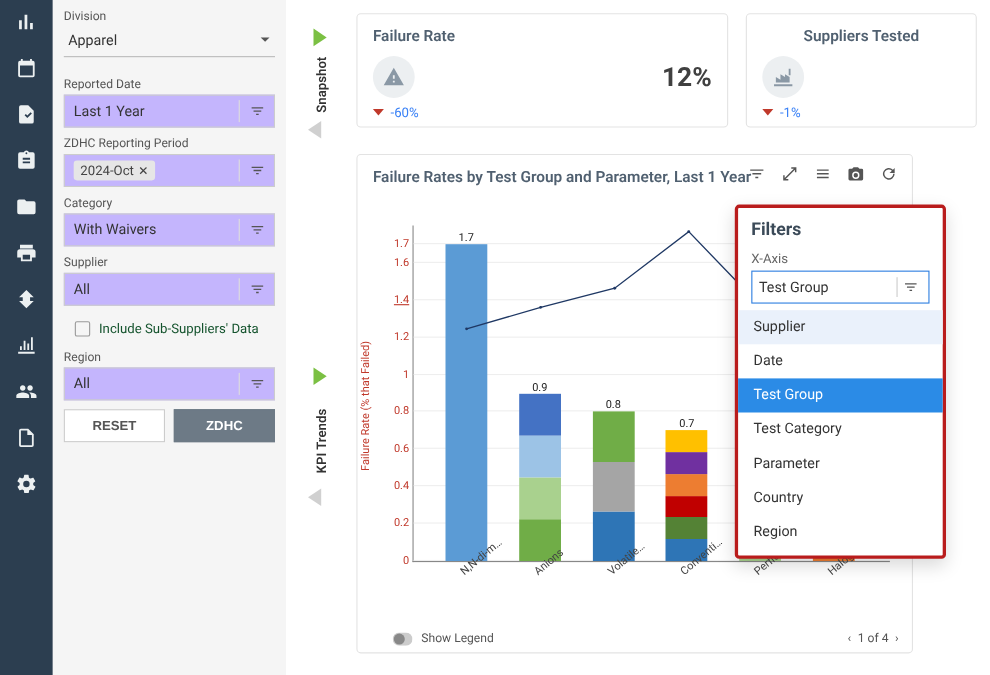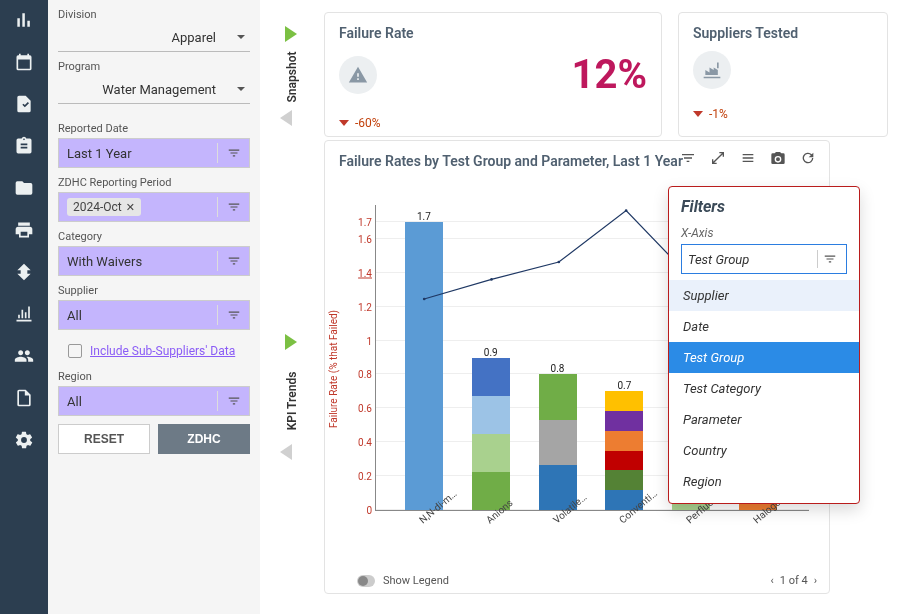--- a/index.html
+++ b/index.html
@@ -12,50 +12,50 @@
 
 
 .filters { position: absolute; left: 48px; top: 0; width: 212px; height: 614px; background: #f5f5f5; padding: 8px 10px; }
 .field { margin-bottom: 8px; }
 .field-label { font-size: 11px; color: #555; margin-bottom: 3px; }
 .select-row { display: flex; align-items: center; background: #c4b5fd; border: 1px solid #ccc; height: 30px; padding: 0 8px; position: relative; }
 .filters .select-row { padding-right: 34px; }
 .filters .select-row::after { content: ""; position: absolute; right: 31px; top: 4px; bottom: 4px; width: 1px; background: #ddd; }
 .select-row .sel-text { flex: 1; font-size: 13px; color: #333; }
 .select-row .caret { position: absolute; right: 36px; }
-.underline-select { border: none; border-bottom: 1px solid #bbb; background: transparent; height: 28px; padding: 0 4px; text-align: right; }
+.underline-select { border: none; border-bottom: 1px solid #bbb; background: transparent; height: 28px; padding: 0 4px; }
 .underline-select::after { display: none; }
 .underline-select .caret { right: 4px; }
 .caret-svg { width: 10px; height: 10px; fill: #555; }
 .funnel-btn { position: absolute; right: 5px; top: 50%; transform: translateY(-50%); width: 20px; height: 20px; display: flex; align-items: center; justify-content: center; cursor: pointer; }
 .funnel-svg { width: 14px; height: 14px; fill: #555; }
 .chip { display: inline-flex; align-items: center; background: #e6e6e6; border-radius: 3px; padding: 2px 6px; font-size: 12px; color: #444; }
 .chip .x { margin-left: 4px; font-size: 11px; }
-.checkbox-row { display: flex; align-items: center; gap: 8px; color: #8b5cf6; font-size: 12px; padding: 6px 4px 12px 10px; text-decoration: underline; }
+.checkbox-row { display: flex; align-items: center; gap: 8px; color: #14532d; font-size: 12px; padding: 6px 4px 12px 10px; }
 .checkbox-box { width: 14px; height: 14px; border: 1.5px solid #999; border-radius: 2px; }
 .btn-row { display: flex; gap: 8px; }
 .btn { flex: 1; height: 30px; border: 1px solid #ccc; background: #fff; color: #555; font-size: 12px; font-weight: 600; cursor: pointer; }
 .btn.primary { background: #6d7a86; color: #fff; border-color: #6d7a86; }
 
 
 .vstrip { position: absolute; left: 272px; top: 0; width: 40px; height: 614px; }
 .vstrip .vtab { position: absolute; left: 50%; transform-origin: center; font-size: 12px; font-weight: 600; color: #333; white-space: nowrap; }
 .arrow-tri { width: 0; height: 0; border-top: 8px solid transparent; border-bottom: 8px solid transparent; }
 
 
 .main { position: absolute; left: 312px; top: 0; right: 0; height: 602px; }
 
 
 .kpi-row { display: flex; gap: 16px; padding: 12px 12px 0 12px; }
 .kpi-card { flex: 1; border: 1px solid #e3e3e3; border-radius: 4px; padding: 12px 14px 6px 14px; min-width: 0; }
 .kpi-title { font-size: 14px; font-weight: 600; color: #506070; margin-bottom: 10px; }
 .kpi-body { display: flex; align-items: center; justify-content: space-between; }
 .kpi-icon-circle { width: 38px; height: 38px; border-radius: 50%; background: #eceff1; display: flex; align-items: center; justify-content: center; }
-.kpi-value { font-size: 40px; font-weight: 700; color: #be185d; }
-.kpi-delta { display: flex; align-items: center; gap: 6px; font-size: 12px; color: #c2410c; margin-top: 18px; }
+.kpi-value { font-size: 24px; font-weight: 700; color: #404040; }
+.kpi-delta { display: flex; align-items: center; gap: 6px; font-size: 12px; color: #3b82f6; margin-top: 6px; }
 .kpi-delta::before { content: ""; width: 0; height: 0; border-left: 5px solid transparent; border-right: 5px solid transparent; border-top: 6px solid #c0392b; }
 
 
 .chart-card { position: absolute; left: 12px; top: 140px; right: 70px; bottom: 8px; border: 1px solid #e3e3e3; border-radius: 4px; padding: 12px 14px 8px 14px; }
 .chart-toolbar { position: absolute; right: 12px; top: 8px; display: flex; gap: 12px; color: #555; }
 .chart-toolbar .tbtn { width: 18px; height: 18px; cursor: pointer; display: flex; align-items: center; justify-content: center; }
 .chart-title { font-size: 14px; font-weight: 600; color: #506070; margin-bottom: 6px; }
 
 .chart-wrap { position: absolute; left: 10px; right: 12px; top: 64px; bottom: 60px; }
 .yaxis-label { position: absolute; left: -2px; top: 50%; transform: translate(-50%, -50%) rotate(-90deg); font-size: 10px; color: #c0392b; white-space: nowrap; }
@@ -67,21 +67,21 @@
 .bar-seg { position: absolute; left: 0; right: 0; }
 .bar-label { position: absolute; left: 50%; transform: translateX(-50%); font-size: 10px; color: #222; }
 .xticks { position: absolute; left: 40px; right: 8px; bottom: -20px; height: 40px; }
 .xtick { position: absolute; font-size: 10px; color: #444; transform-origin: top left; transform: rotate(-40deg); white-space: nowrap; }
 .line-svg { position: absolute; inset: 0; overflow: visible; }
 
 .legend-row { position: absolute; left: 32px; bottom: 6px; display: flex; align-items: center; gap: 8px; font-size: 11px; color: #555; }
 .pager { position: absolute; right: 12px; bottom: 6px; font-size: 11px; color: #555; display: flex; align-items: center; gap: 6px; }
 
 
-.popover { position: absolute; left: 668px; top: 186px; width: 192px; background: #fff; border: 1px solid #b91c1c; border-radius: 4px; box-shadow: 0 6px 16px rgba(0,0,0,0.15); padding: 10px 12px 6px 12px; z-index: 10; font-style: italic; }
+.popover { position: absolute; left: 668px; top: 186px; width: 192px; background: #fff; border: 3px solid #b91c1c; border-radius: 4px; box-shadow: 0 6px 16px rgba(0,0,0,0.15); padding: 10px 12px 6px 12px; z-index: 10; }
 .popover-title { font-size: 16px; font-weight: 700; color: #3b4a58; margin-bottom: 10px; }
 .popover .field-label { font-size: 12px; color: #666; }
 .xaxis-input-row { display: flex; align-items: center; border: 1.5px solid #2b7de0; height: 30px; padding: 0 6px; margin-top: 4px; margin-bottom: 6px; position: relative; }
 .xaxis-input-row .sel-text { flex: 1; font-size: 13px; }
 .xaxis-input-row .funnel-btn { position: static; transform: none; margin-left: 6px; }
 .xaxis-input-row::after { content: ""; position: absolute; right: 28px; top: 5px; bottom: 5px; width: 1px; background: #ccc; }
 .opts { margin: 0 -12px; }
 .opt { padding: 8px 14px; font-size: 13px; color: #333; cursor: pointer; }
 .opt.highlight { background: #eaf1fb; }
 .opt.selected { background: #2b8be6; color: #fff; }
@@ -148,29 +148,20 @@
         <path d="M19.4 13a7.8 7.8 0 0 0 .1-1 7.8 7.8 0 0 0-.1-1l2.1-1.6a.5.5 0 0 0 .1-.6l-2-3.5a.5.5 0 0 0-.6-.2l-2.5 1a7.3 7.3 0 0 0-1.7-1l-.4-2.6A.5.5 0 0 0 14 2h-4a.5.5 0 0 0-.5.4L9.1 5a7.3 7.3 0 0 0-1.7 1l-2.5-1a.5.5 0 0 0-.6.2l-2 3.5a.5.5 0 0 0 .1.6L4.6 11a7.8 7.8 0 0 0 0 2l-2.1 1.6a.5.5 0 0 0-.1.6l2 3.5a.5.5 0 0 0 .6.2l2.5-1a7.3 7.3 0 0 0 1.7 1l.4 2.6a.5.5 0 0 0 .5.4h4a.5.5 0 0 0 .5-.4l.4-2.6a7.3 7.3 0 0 0 1.7-1l2.5 1a.5.5 0 0 0 .6-.2l2-3.5a.5.5 0 0 0-.1-.6L19.4 13zM12 15.5A3.5 3.5 0 1 1 15.5 12 3.5 3.5 0 0 1 12 15.5z"></path>
       </svg>
     </div>
 </div>
 
 <div class="filters">
   <div class="field">
     <div class="field-label">Division</div>
     <div class="select-row underline-select">
       <span class="sel-text">Apparel</span>
-      <span class="caret"><svg class="caret-svg" viewBox="0 0 10 10">
-            <path d="M1 3l4 4 4-4z"></path>
-          </svg></span>
-    </div>
-  </div>
-  <div class="field">
-    <div class="field-label">Program</div>
-    <div class="select-row underline-select">
-      <span class="sel-text">Water Management</span>
       <span class="caret"><svg class="caret-svg" viewBox="0 0 10 10">
             <path d="M1 3l4 4 4-4z"></path>
           </svg></span>
     </div>
   </div>
   <div class="field" style="margin-top:18px;">
     <div class="field-label">Reported Date</div>
     <div class="select-row">
       <span class="sel-text">Last 1 Year</span>
       <span class="funnel-btn">
@@ -263,21 +254,21 @@
       <div class="kpi-body">
         <div class="kpi-icon-circle">
             <svg width="20" height="20" viewBox="0 0 24 24" fill="#8a98a5">
               <path d="M1 21h22L12 2 1 21zm12-3h-2v-2h2v2zm0-4h-2v-4h2v4z"></path>
             </svg>
           </div>
         <div class="kpi-value">12%</div>
       </div>
       <div class="kpi-delta">-60%</div>
     </div>
-    <div class="kpi-card" style="max-width:210px;">
+    <div class="kpi-card" style="max-width:210px;text-align:center;">
       <div class="kpi-title">Suppliers Tested</div>
       <div class="kpi-body">
         <div class="kpi-icon-circle">
             <svg width="20" height="20" viewBox="0 0 24 24" fill="#8a98a5">
               <path d="M2 20h20v2H2v-2zm2-8l5 3V9l5 3V9l5 3v6H4v-6zm14-9h2v7h-2V3z"></path>
             </svg>
           </div>
       </div>
       <div class="kpi-delta">-1%</div>
     </div>

